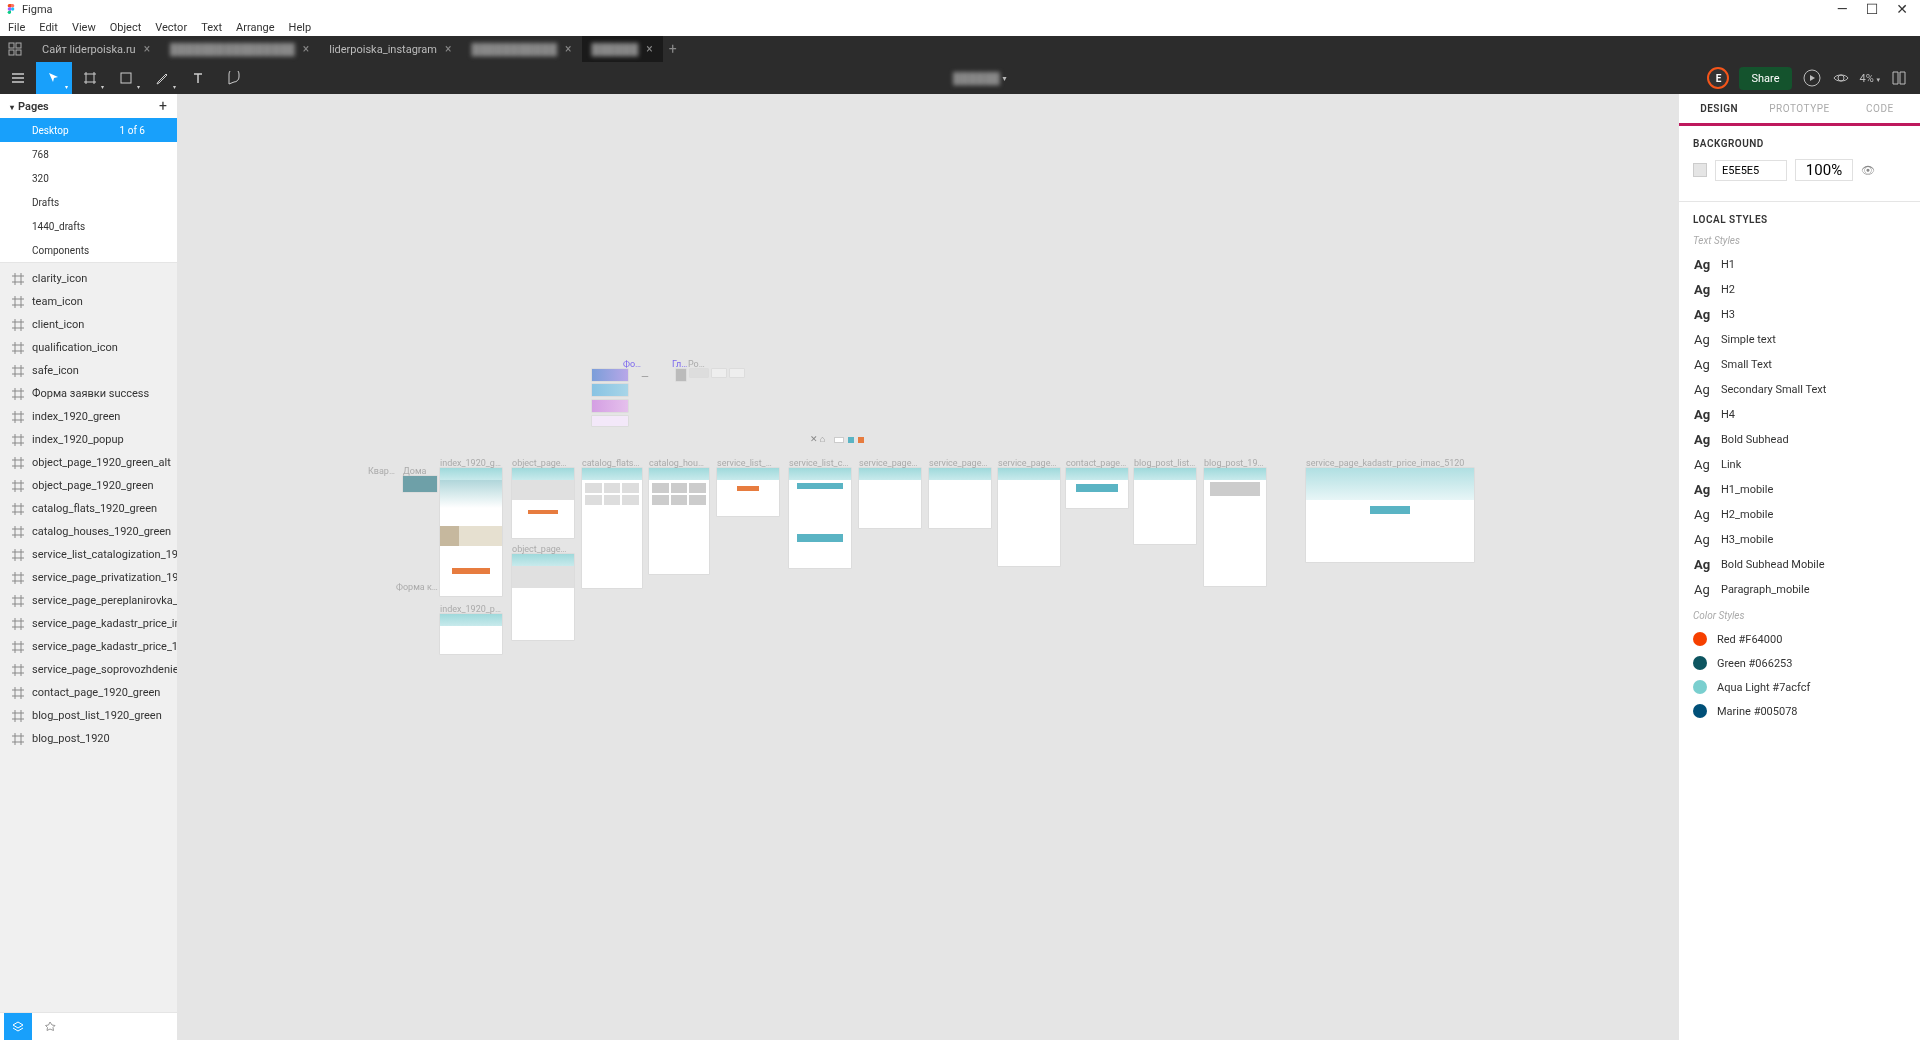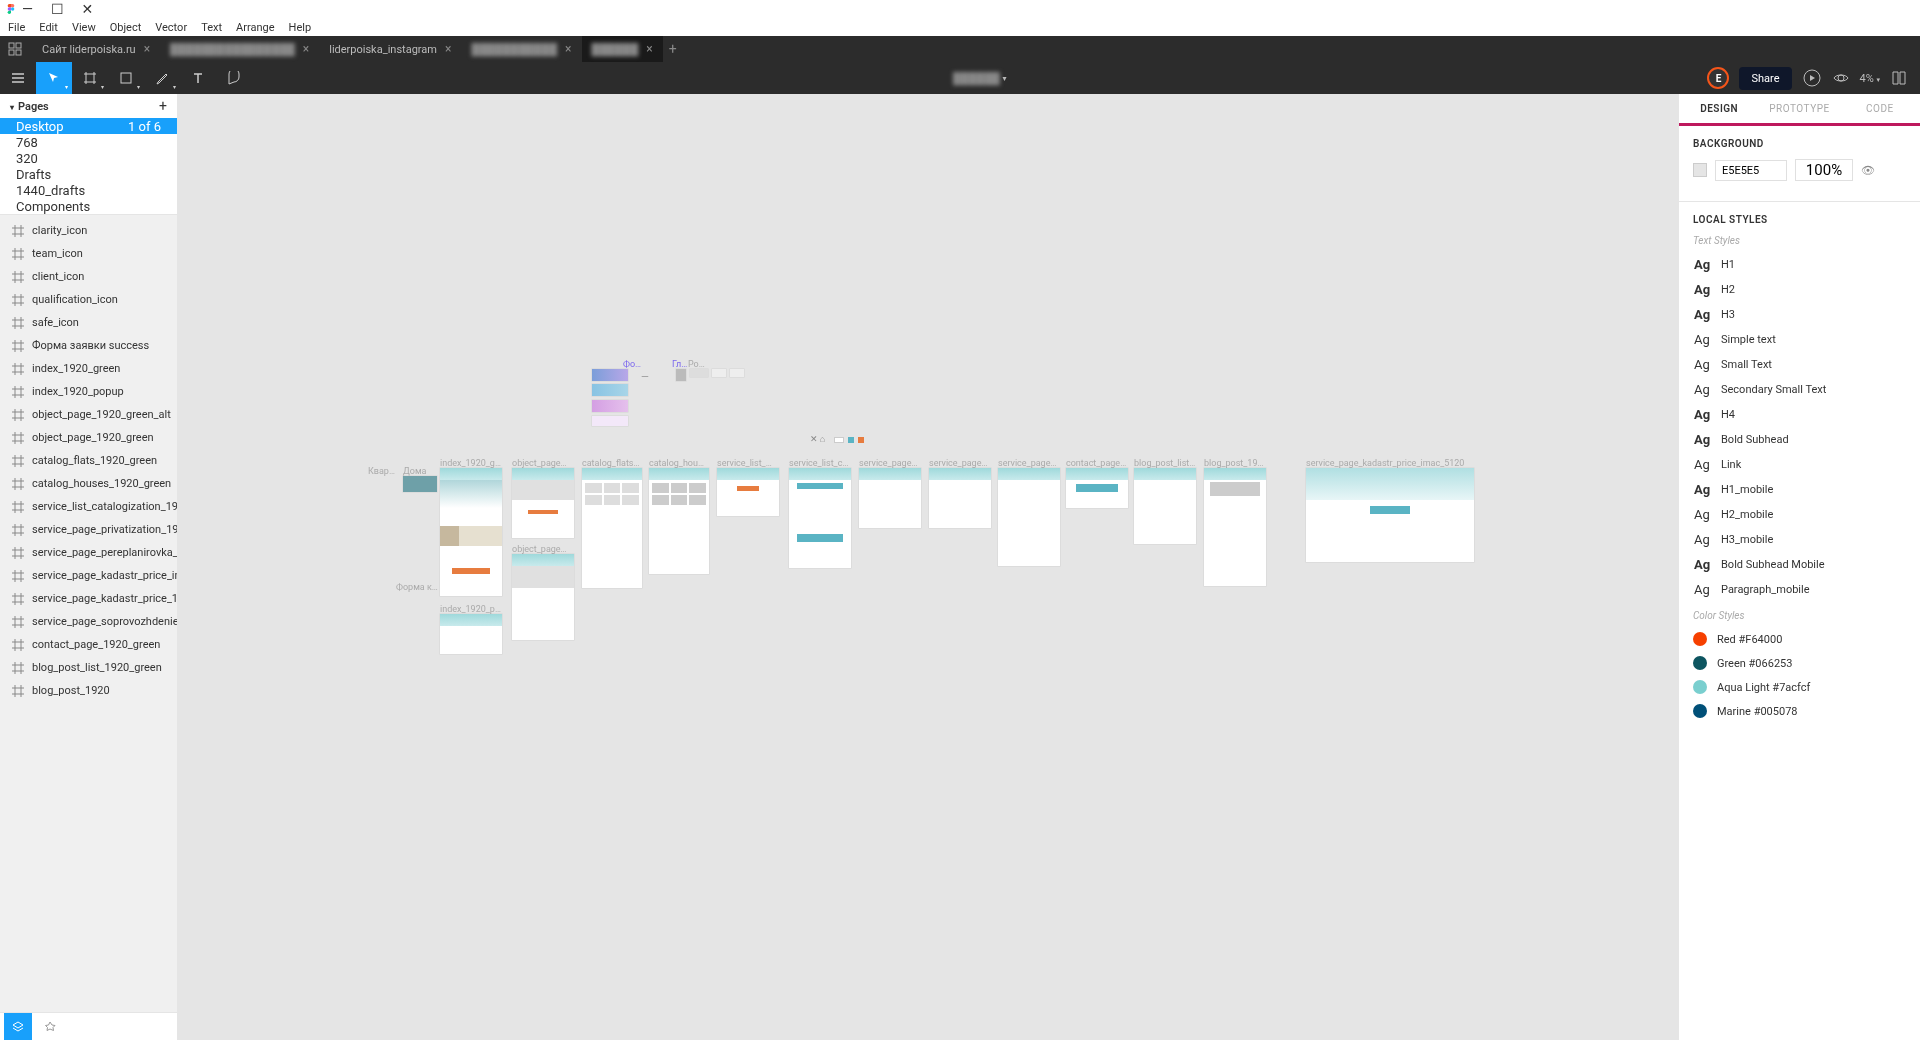--- a/index.html
+++ b/index.html
@@ -27,33 +27,33 @@
 
 
 .toolbar { height: 32px; background: #2c2c2c; display: flex; align-items: center; padding: 0; }
 .toolbar .left { display:flex; align-items:center; }
 .toolbar .tool { width: 36px; height: 32px; display:flex; align-items:center; justify-content:center; cursor:pointer; color:#ccc; position:relative; }
 .toolbar .tool.active { background:#18a0fb; color:#fff; }
 .toolbar .tool .caret { font-size:6px; position:absolute; bottom:4px; right:4px; }
 .toolbar .center { flex:1; display:flex; align-items:center; justify-content:center; color:#bbb; font-size:11px; }
 .toolbar .right { display:flex; align-items:center; gap:10px; padding-right:12px; }
 .avatar { width:22px; height:22px; border-radius:50%; background:#333; border:2px solid #f5551a; display:flex; align-items:center; justify-content:center; color:#fff; font-size:10px; font-weight:bold; }
-.share-btn { background:#0f172a; color:#fff; font-size:11px; padding:5px 12px; border-radius:4px; cursor:pointer; }
+.share-btn { background:#14532d; color:#fff; font-size:11px; padding:5px 12px; border-radius:4px; cursor:pointer; }
 .tool-icon-r { color:#bbb; cursor:pointer; font-size:14px; }
 
 
 .main { display:flex; height: calc(1040px - 18px - 18px - 26px - 32px); }
 .left-panel { width: 178px; background:#fff; border-right:1px solid #e5e5e5; display:flex; flex-direction:column; }
 .canvas { flex:1; background:#e5e5e5; position:relative; overflow:hidden; }
 .right-panel { width:242px; background:#fff; border-left:1px solid #e5e5e5; overflow-y:auto; }
 
 
 .pages-header { height:24px; display:flex; align-items:center; padding:0 10px; justify-content:space-between; font-size:11px; font-weight:600; }
 .pages-header .caret { margin-right:4px; font-size:8px; }
-.pages-list .page-item { height:16px; display:flex; align-items:center; padding:0 16px; font-size:13px; cursor:pointer; justify-content:space-between; }
+.pages-list .page-item { height:24px; display:flex; align-items:center; padding:0 32px; font-size:10px; cursor:pointer; justify-content:space-between; }
 .pages-list .page-item.active { background:#18a0fb; color:#fff; }
 .layers-list { flex:1; overflow-y:auto; background:#f0f0f0; border-top:1px solid #e5e5e5; padding-top:4px; }
 .layer-item { height:23px; display:flex; align-items:center; padding:0 12px; font-size:11px; cursor:pointer; color:#333; gap:8px; white-space:nowrap; overflow:hidden; text-overflow:ellipsis; }
 .layer-icon { width:12px; height:12px; flex-shrink:0; }
 .left-footer { height:28px; border-top:1px solid #e5e5e5; display:flex; align-items:center; padding:0 4px; gap:4px; }
 .left-footer .fbtn { width:28px; height:28px; display:flex; align-items:center; justify-content:center; cursor:pointer; }
 .left-footer .fbtn.active { background:#18a0fb; }
 
 
 .rp-tabs { height:32px; display:flex; border-bottom:3px solid #be185d; }
@@ -85,20 +85,21 @@
 <body>
 
 <div class="titlebar">
   <svg class="logo" viewBox="0 0 12 18">
     <circle cx="9" cy="9" r="3" fill="#1abcfe"></circle>
       <path d="M3 0h3v6H3a3 3 0 010-6z" fill="#f24e1e"></path>
       <path d="M6 0h3a3 3 0 010 6H6z" fill="#ff7262"></path>
       <path d="M3 6h3v6H3a3 3 0 010-6z" fill="#a259ff"></path>
       <path d="M3 12h3v3a3 3 0 11-3-3z" fill="#0acf83"></path>
   </svg>
+  <span class="title">Figma</span>
   <div class="win-controls">
     <span>—</span>
     <span>☐</span>
     <span>✕</span>
   </div>
 </div>
 
 <div class="menubar">
   <span>File</span>
   <span>Edit</span>

